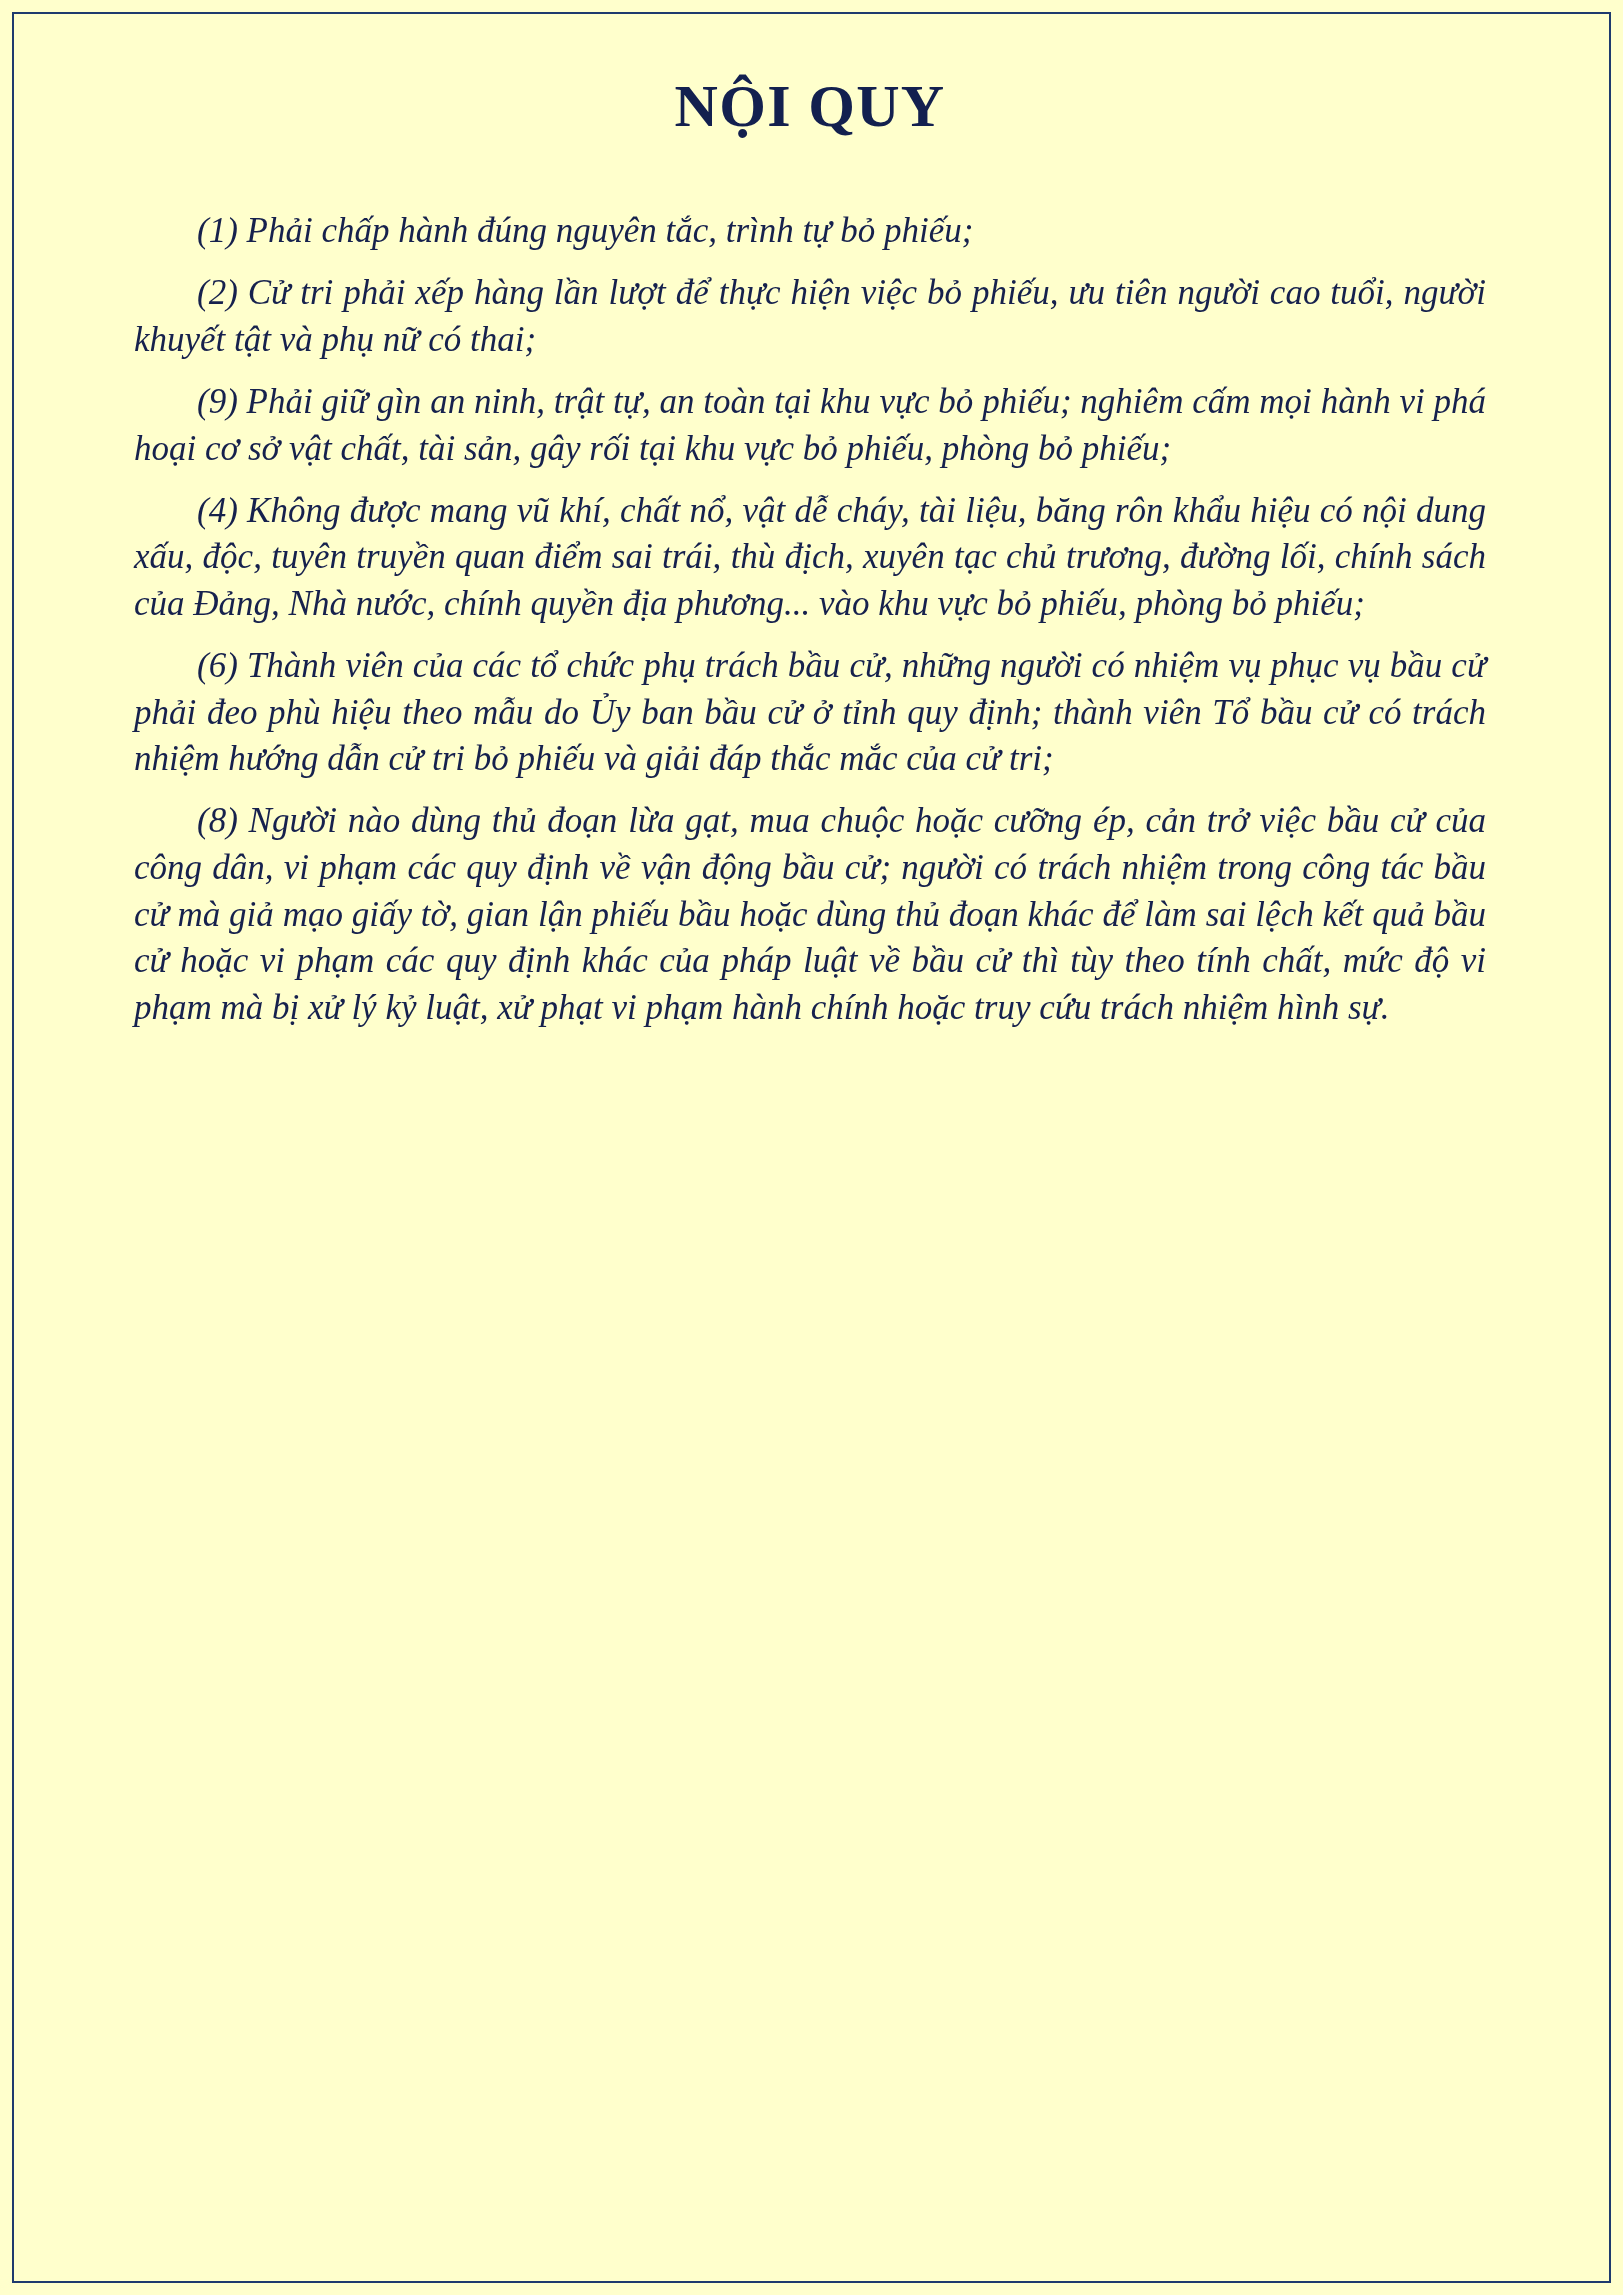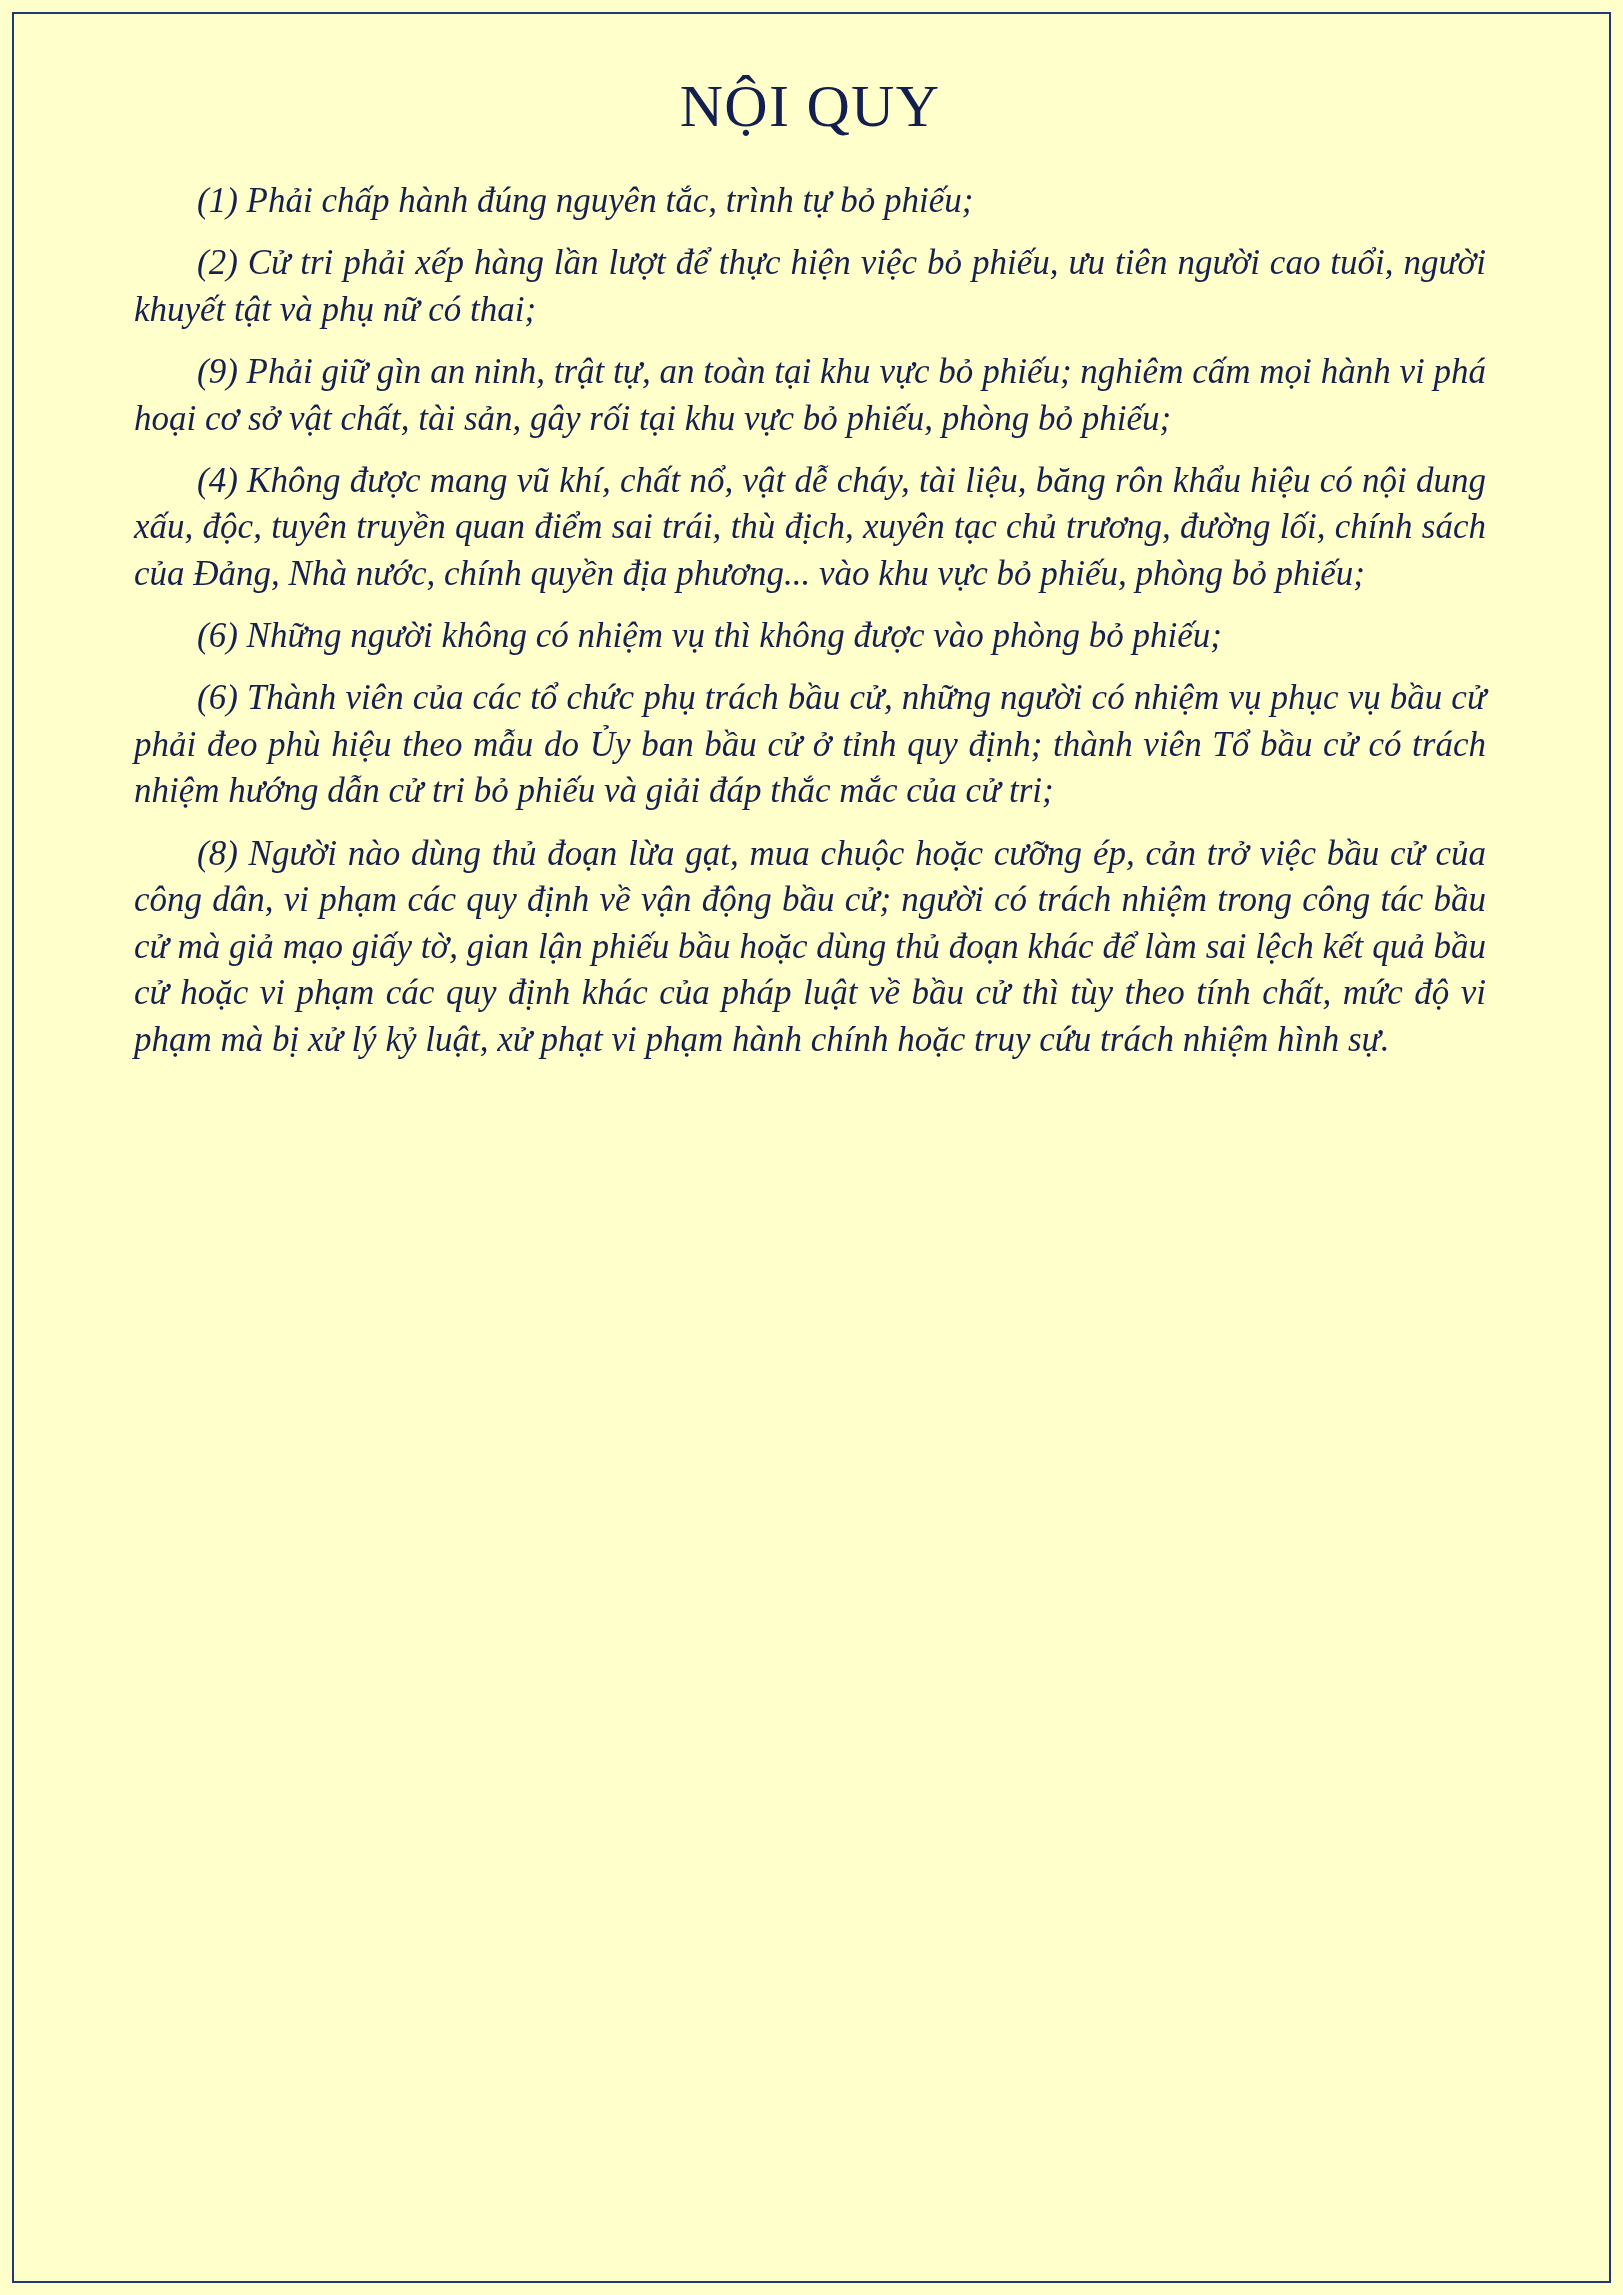--- a/index.html
+++ b/index.html
@@ -29,24 +29,24 @@
   .content {
     position: relative;
     box-sizing: border-box;
     padding: 72px 137px 39px 134px;
     width: 100%;
     height: 100%;
   }
   .doc-title {
     text-align: center;
     font-size: 60px;
-    font-weight: normal;
+    font-weight: bold;
     letter-spacing: 1.3px;
     color: #13204f;
-    margin: 0 0 37px 0;
+    margin: 0 0 67px 0;
     font-family: "Liberation Serif", "DejaVu Serif", serif;
   }
   .rule {
     font-size: 35px;
     line-height: 1.33;
     text-align: justify;
     text-justify: inter-word;
     text-indent: 63px;
     margin: 0 0 15.7px 0;
     color: #16214d;
@@ -63,17 +63,16 @@
 
 <div class="page-border"></div>
 
 <div class="content">
   <h1 class="doc-title">NỘI QUY</h1>
 
   <p class="rule">(1) Phải chấp hành đúng nguyên tắc, trình tự bỏ phiếu;</p>
   <p class="rule">(2) Cử tri phải xếp hàng lần lượt để thực hiện việc bỏ phiếu, ưu tiên người cao tuổi, người khuyết tật và phụ nữ có thai;</p>
   <p class="rule">(9) Phải giữ gìn an ninh, trật tự, an toàn tại khu vực bỏ phiếu; nghiêm cấm mọi hành vi phá hoại cơ sở vật chất, tài sản, gây rối tại khu vực bỏ phiếu, phòng bỏ phiếu;</p>
   <p class="rule">(4) Không được mang vũ khí, chất nổ, vật dễ cháy, tài liệu, băng rôn khẩu hiệu có nội dung xấu, độc, tuyên truyền quan điểm sai trái, thù địch, xuyên tạc chủ trương, đường lối, chính sách của Đảng, Nhà nước, chính quyền địa phương... vào khu vực bỏ phiếu, phòng bỏ phiếu;</p>
-  <p class="rule">(6) Những người không có nhiệm vụ thì không được vào phòng bỏ phiếu;</p>
   <p class="rule">(6) Thành viên của các tổ chức phụ trách bầu cử, những người có nhiệm vụ phục vụ bầu cử phải đeo phù hiệu theo mẫu do Ủy ban bầu cử ở tỉnh quy định; thành viên Tổ bầu cử có trách nhiệm hướng dẫn cử tri bỏ phiếu và giải đáp thắc mắc của cử tri;</p>
   <p class="rule">(8) Người nào dùng thủ đoạn lừa gạt, mua chuộc hoặc cưỡng ép, cản trở việc bầu cử của công dân, vi phạm các quy định về vận động bầu cử; người có trách nhiệm trong công tác bầu cử mà giả mạo giấy tờ, gian lận phiếu bầu hoặc dùng thủ đoạn khác để làm sai lệch kết quả bầu cử hoặc vi phạm các quy định khác của pháp luật về bầu cử thì tùy theo tính chất, mức độ vi phạm mà bị xử lý kỷ luật, xử phạt vi phạm hành chính hoặc truy cứu trách nhiệm hình sự.</p>
 </div>
 
 
 </body></html>

